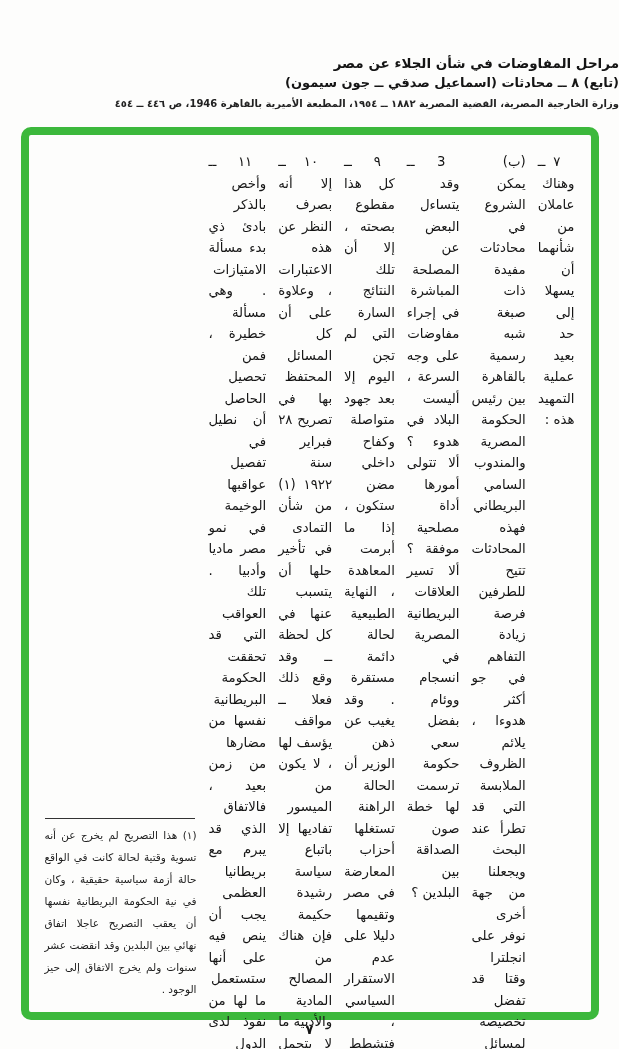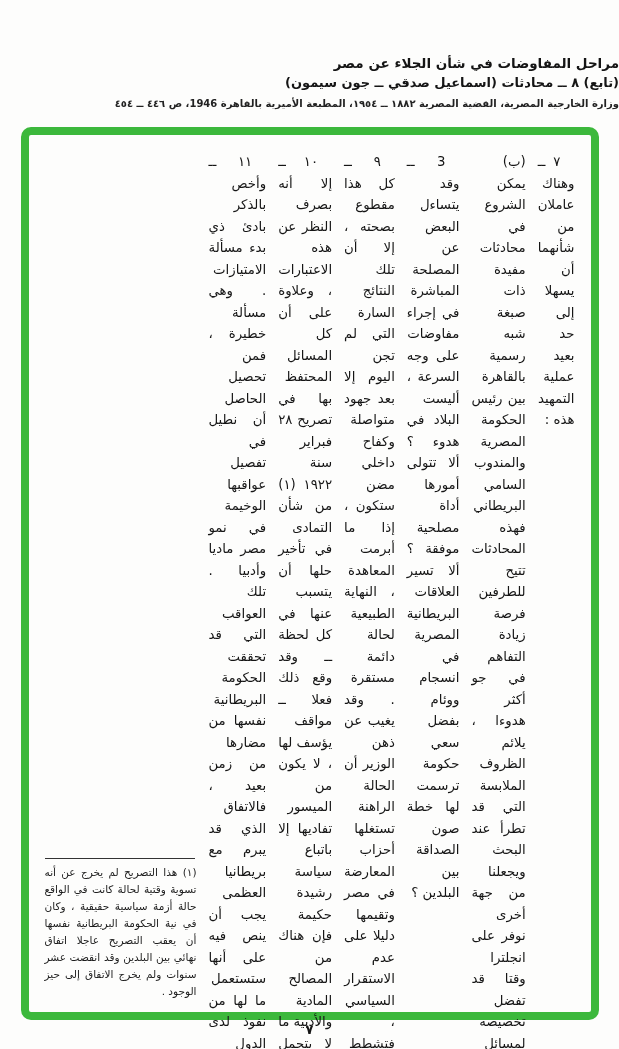--- a/index.html
+++ b/index.html
@@ -70,21 +70,21 @@
   .footnote-divider {
     width: 150px;
     border-top: 1.5px solid #333;
     margin-bottom: 5px;
     margin-right: 2px;
   }
   .footnote-text {
     direction: rtl;
     text-align: justify;
     font-size: 10.5px;
-    line-height: 17px;
+    line-height: 22px;
     color: #1d1d1d;
   }
   .page-number {
     position: absolute;
     bottom: 12px;
     left: 0;
     right: 0;
     text-align: center;
     font-size: 13px;
     font-weight: bold;

